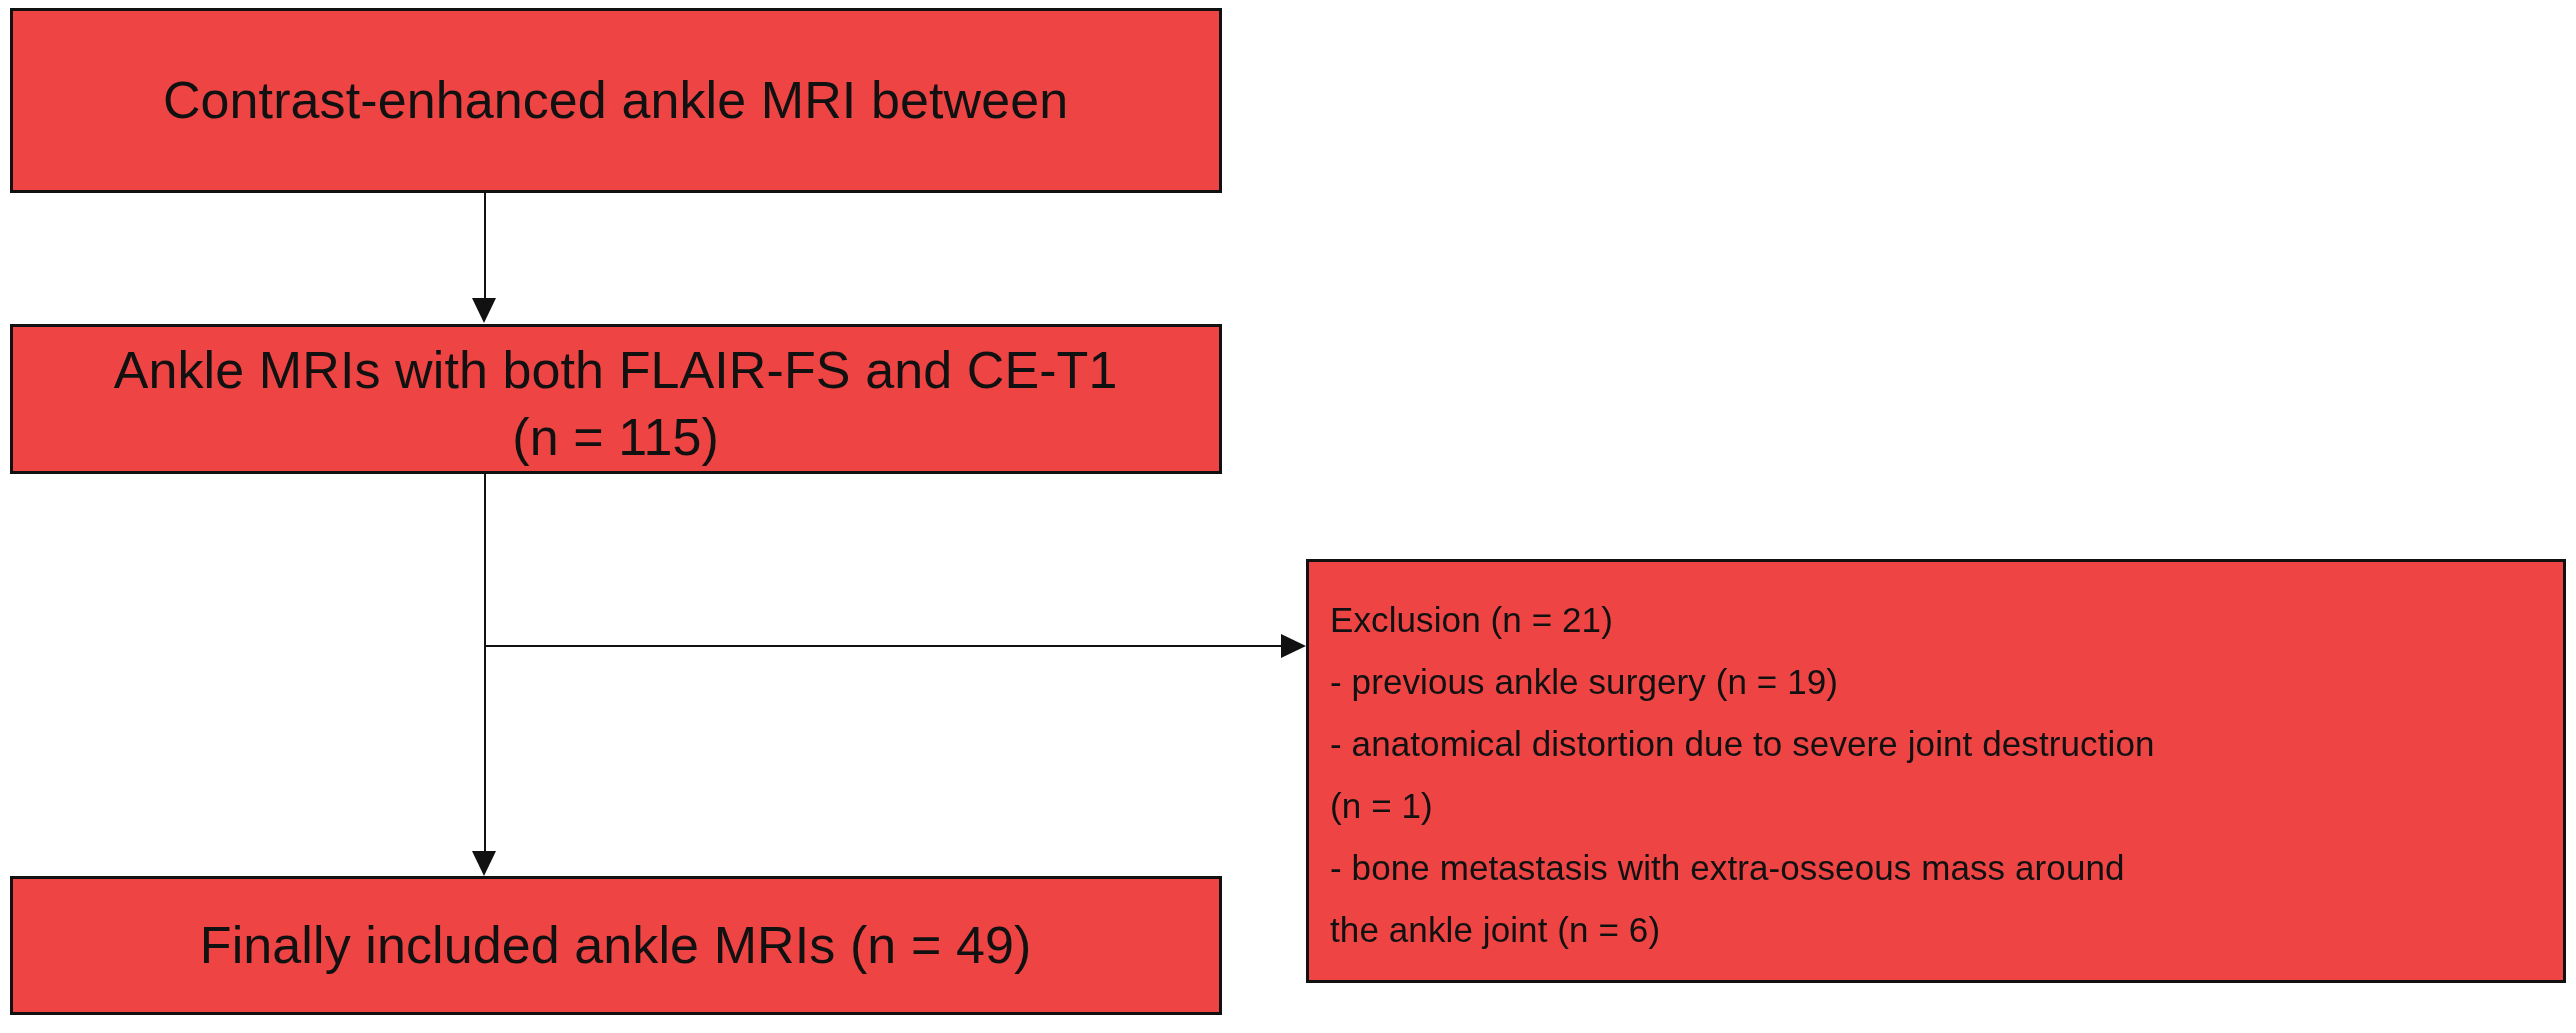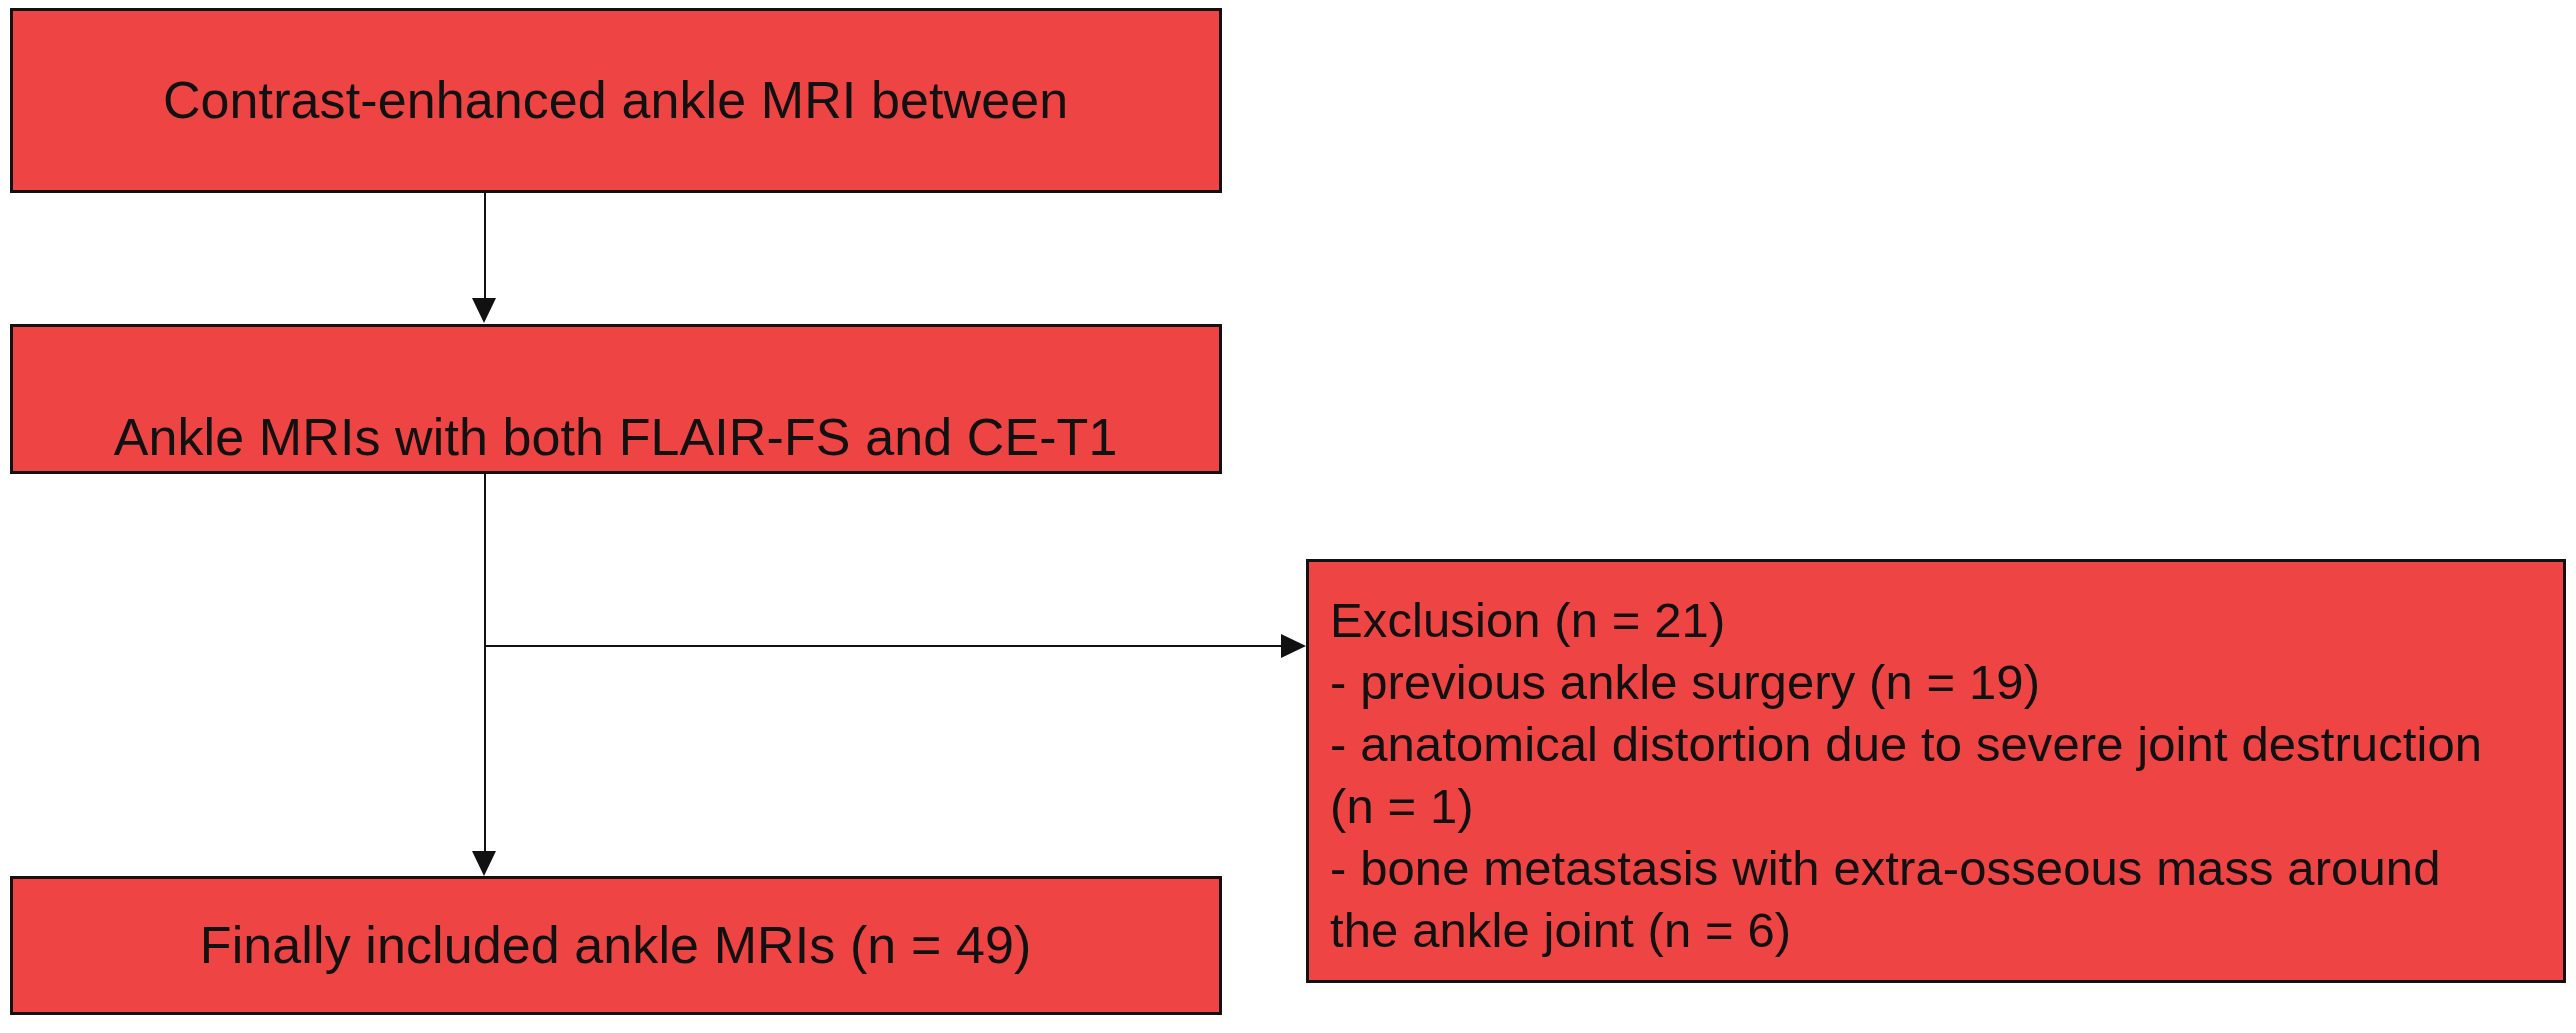--- a/index.html
+++ b/index.html
@@ -31,21 +31,21 @@
   .fbox .tline { white-space: nowrap; }
   #box-cohort  { left: 9.6px;   top: 8.1px;   width: 1212px; height: 185px; }
   #box-seq     { left: 9.6px;   top: 324px;  width: 1212px; height: 150px; justify-content: flex-end; }
   #box-final   { left: 9.6px;   top: 876px; width: 1212px; height: 139px; }
   #box-excl {
     left: 1306px; top: 559px; width: 1260px; height: 424px;
     justify-content: flex-start;
     align-items: flex-start;
     text-align: left;
     padding: 27px 7px 0 21px;
-    font-size: 49px;
+    font-size: 35px;
     line-height: 62px;
   }
   .conn { position: absolute; background: #111111; }
   #conn-v1 { left: 484px; top: 193px; width: 2.2px; height: 119px; }
   #conn-v2 { left: 484px; top: 474px; width: 2.2px; height: 391px; }
   #conn-h1 { left: 484px; top: 645px; width: 800px; height: 2.2px; }
   .ah-down {
     position: absolute; width: 0; height: 0;
     border-left: 12.6px solid transparent;
     border-right: 12.6px solid transparent;
@@ -68,20 +68,21 @@
 
   <div class="fbox" id="box-cohort">
     <div class="tline">Contrast-enhanced ankle MRI between</div>
   </div>
 
   <div class="conn" id="conn-v1"></div>
   <div class="ah-down" id="ah1"></div>
 
   <div class="fbox" id="box-seq">
     <div class="tline">Ankle MRIs with both FLAIR-FS and CE-T1</div>
+    <div class="tline">(n = 115)</div>
   </div>
 
   <div class="conn" id="conn-v2"></div>
   <div class="ah-down" id="ah2"></div>
 
   <div class="conn" id="conn-h1"></div>
   <div class="ah-right" id="ah3"></div>
 
   <div class="fbox" id="box-excl">
     <div class="tline">Exclusion (n = 21)</div>

